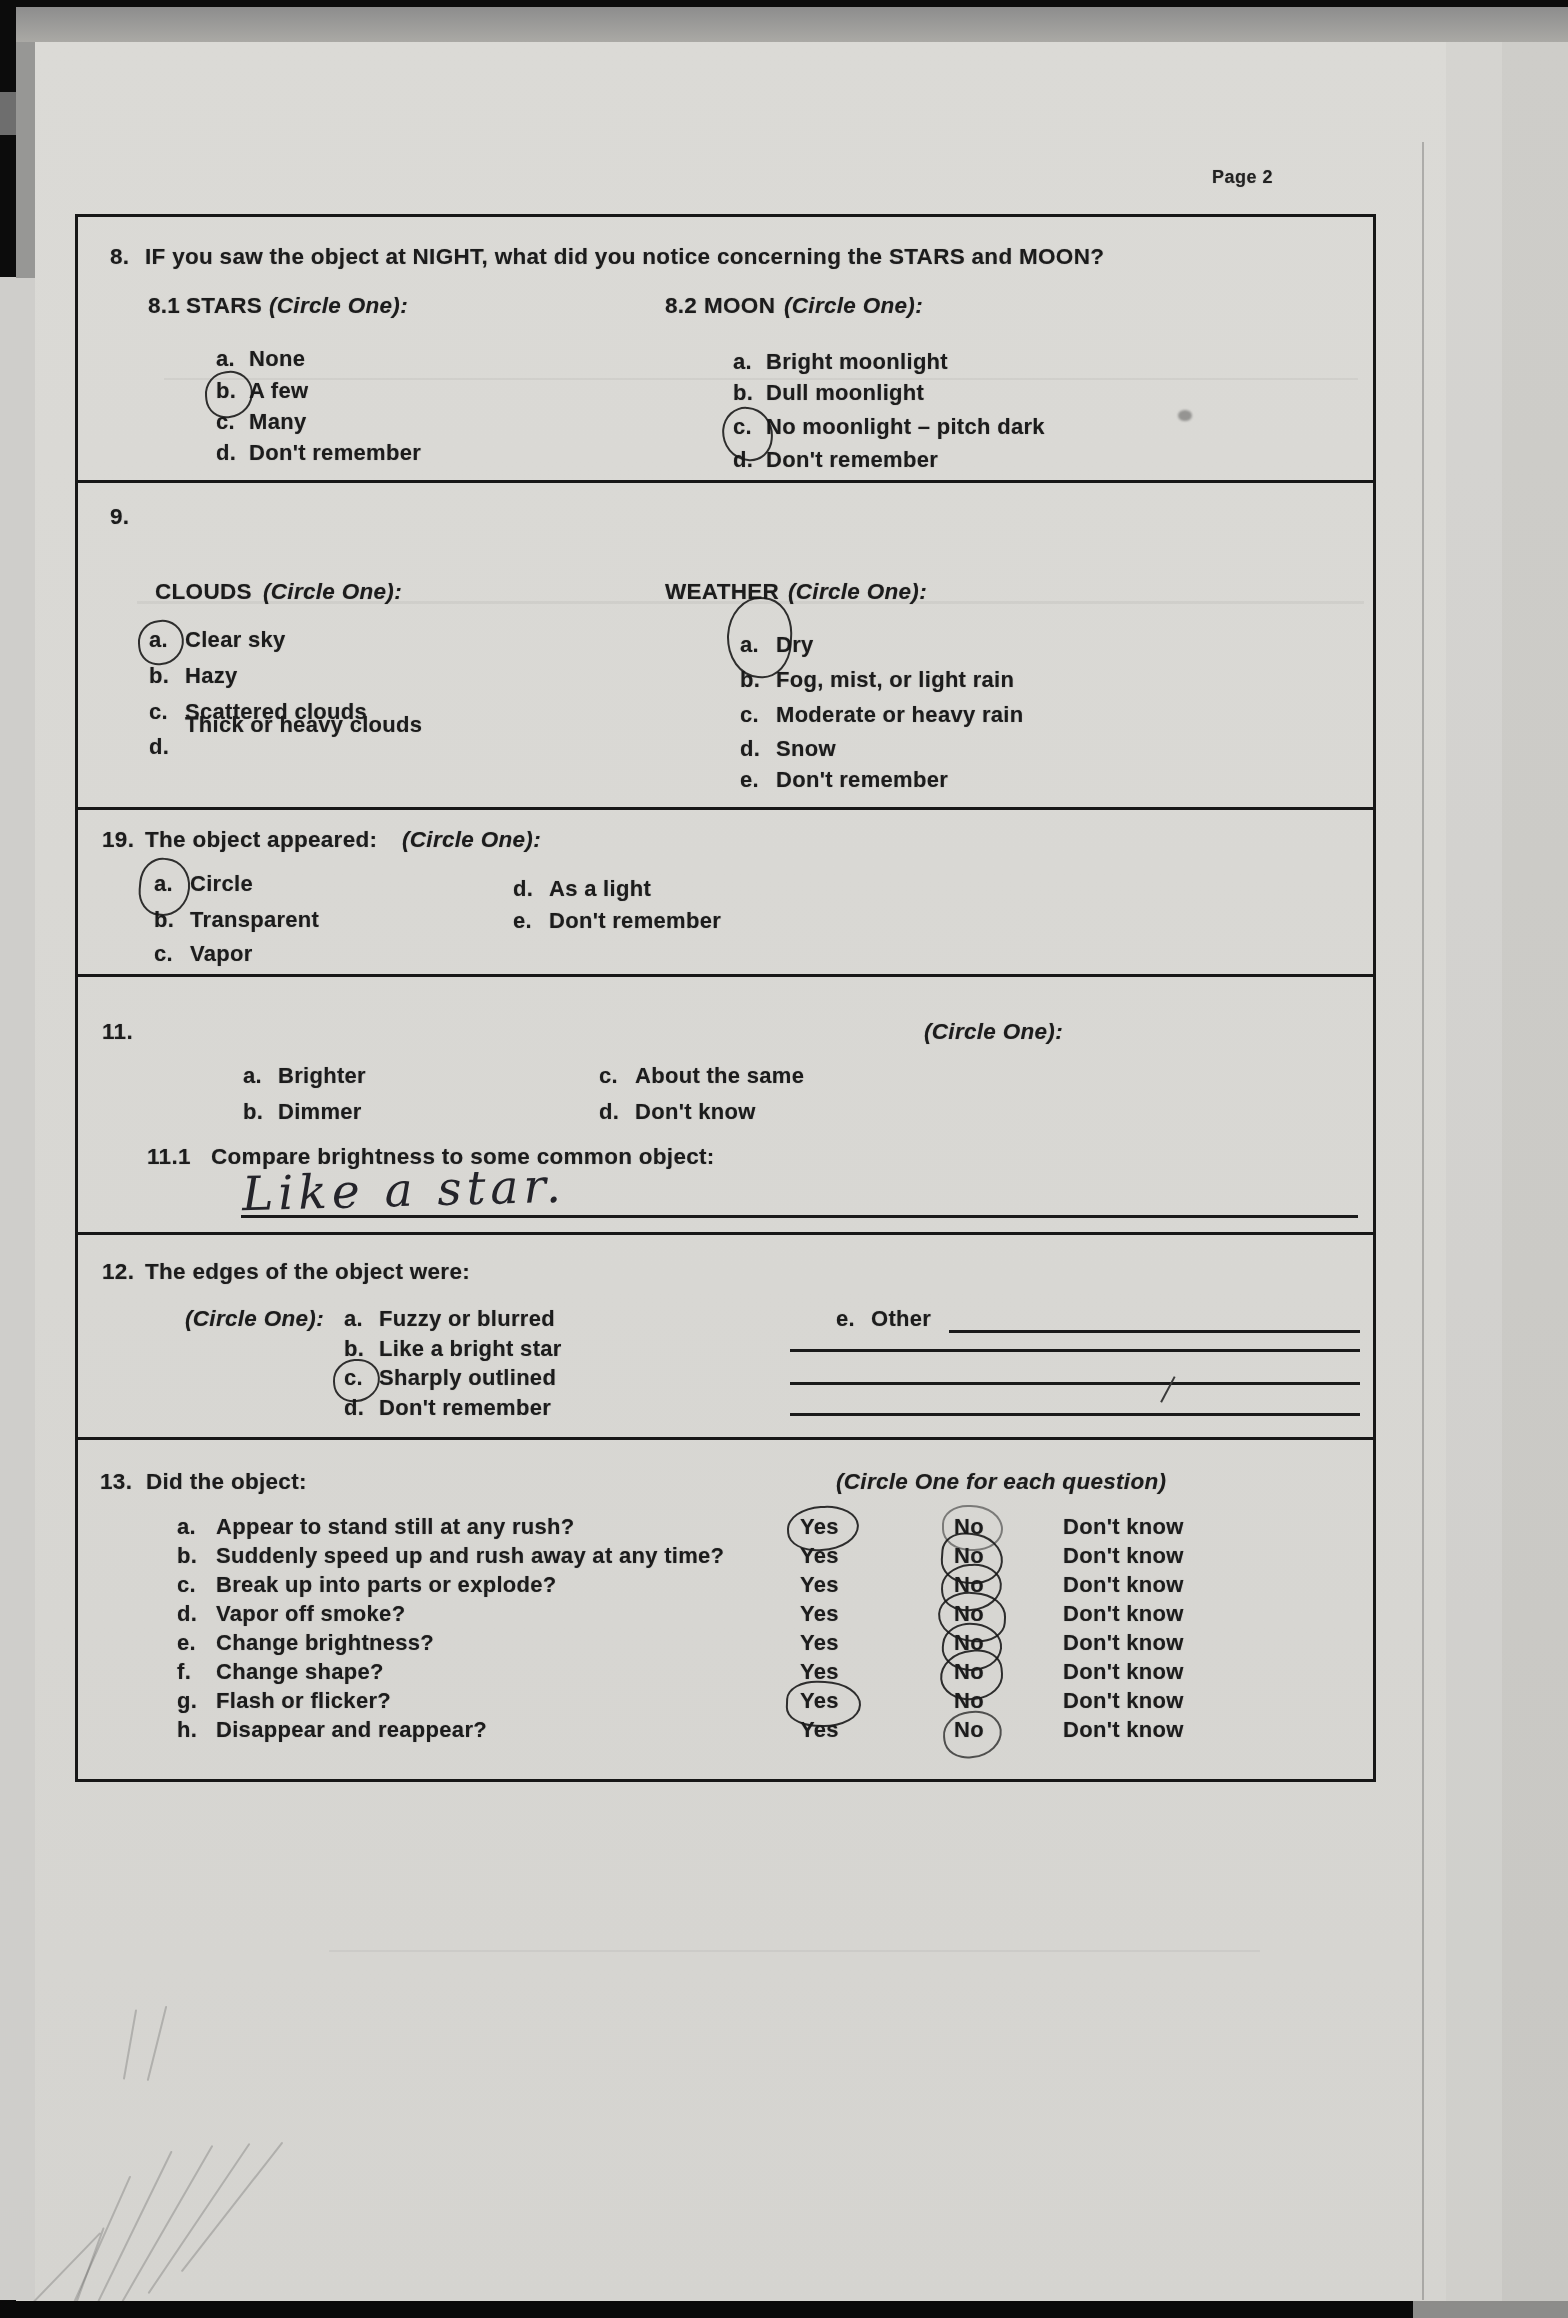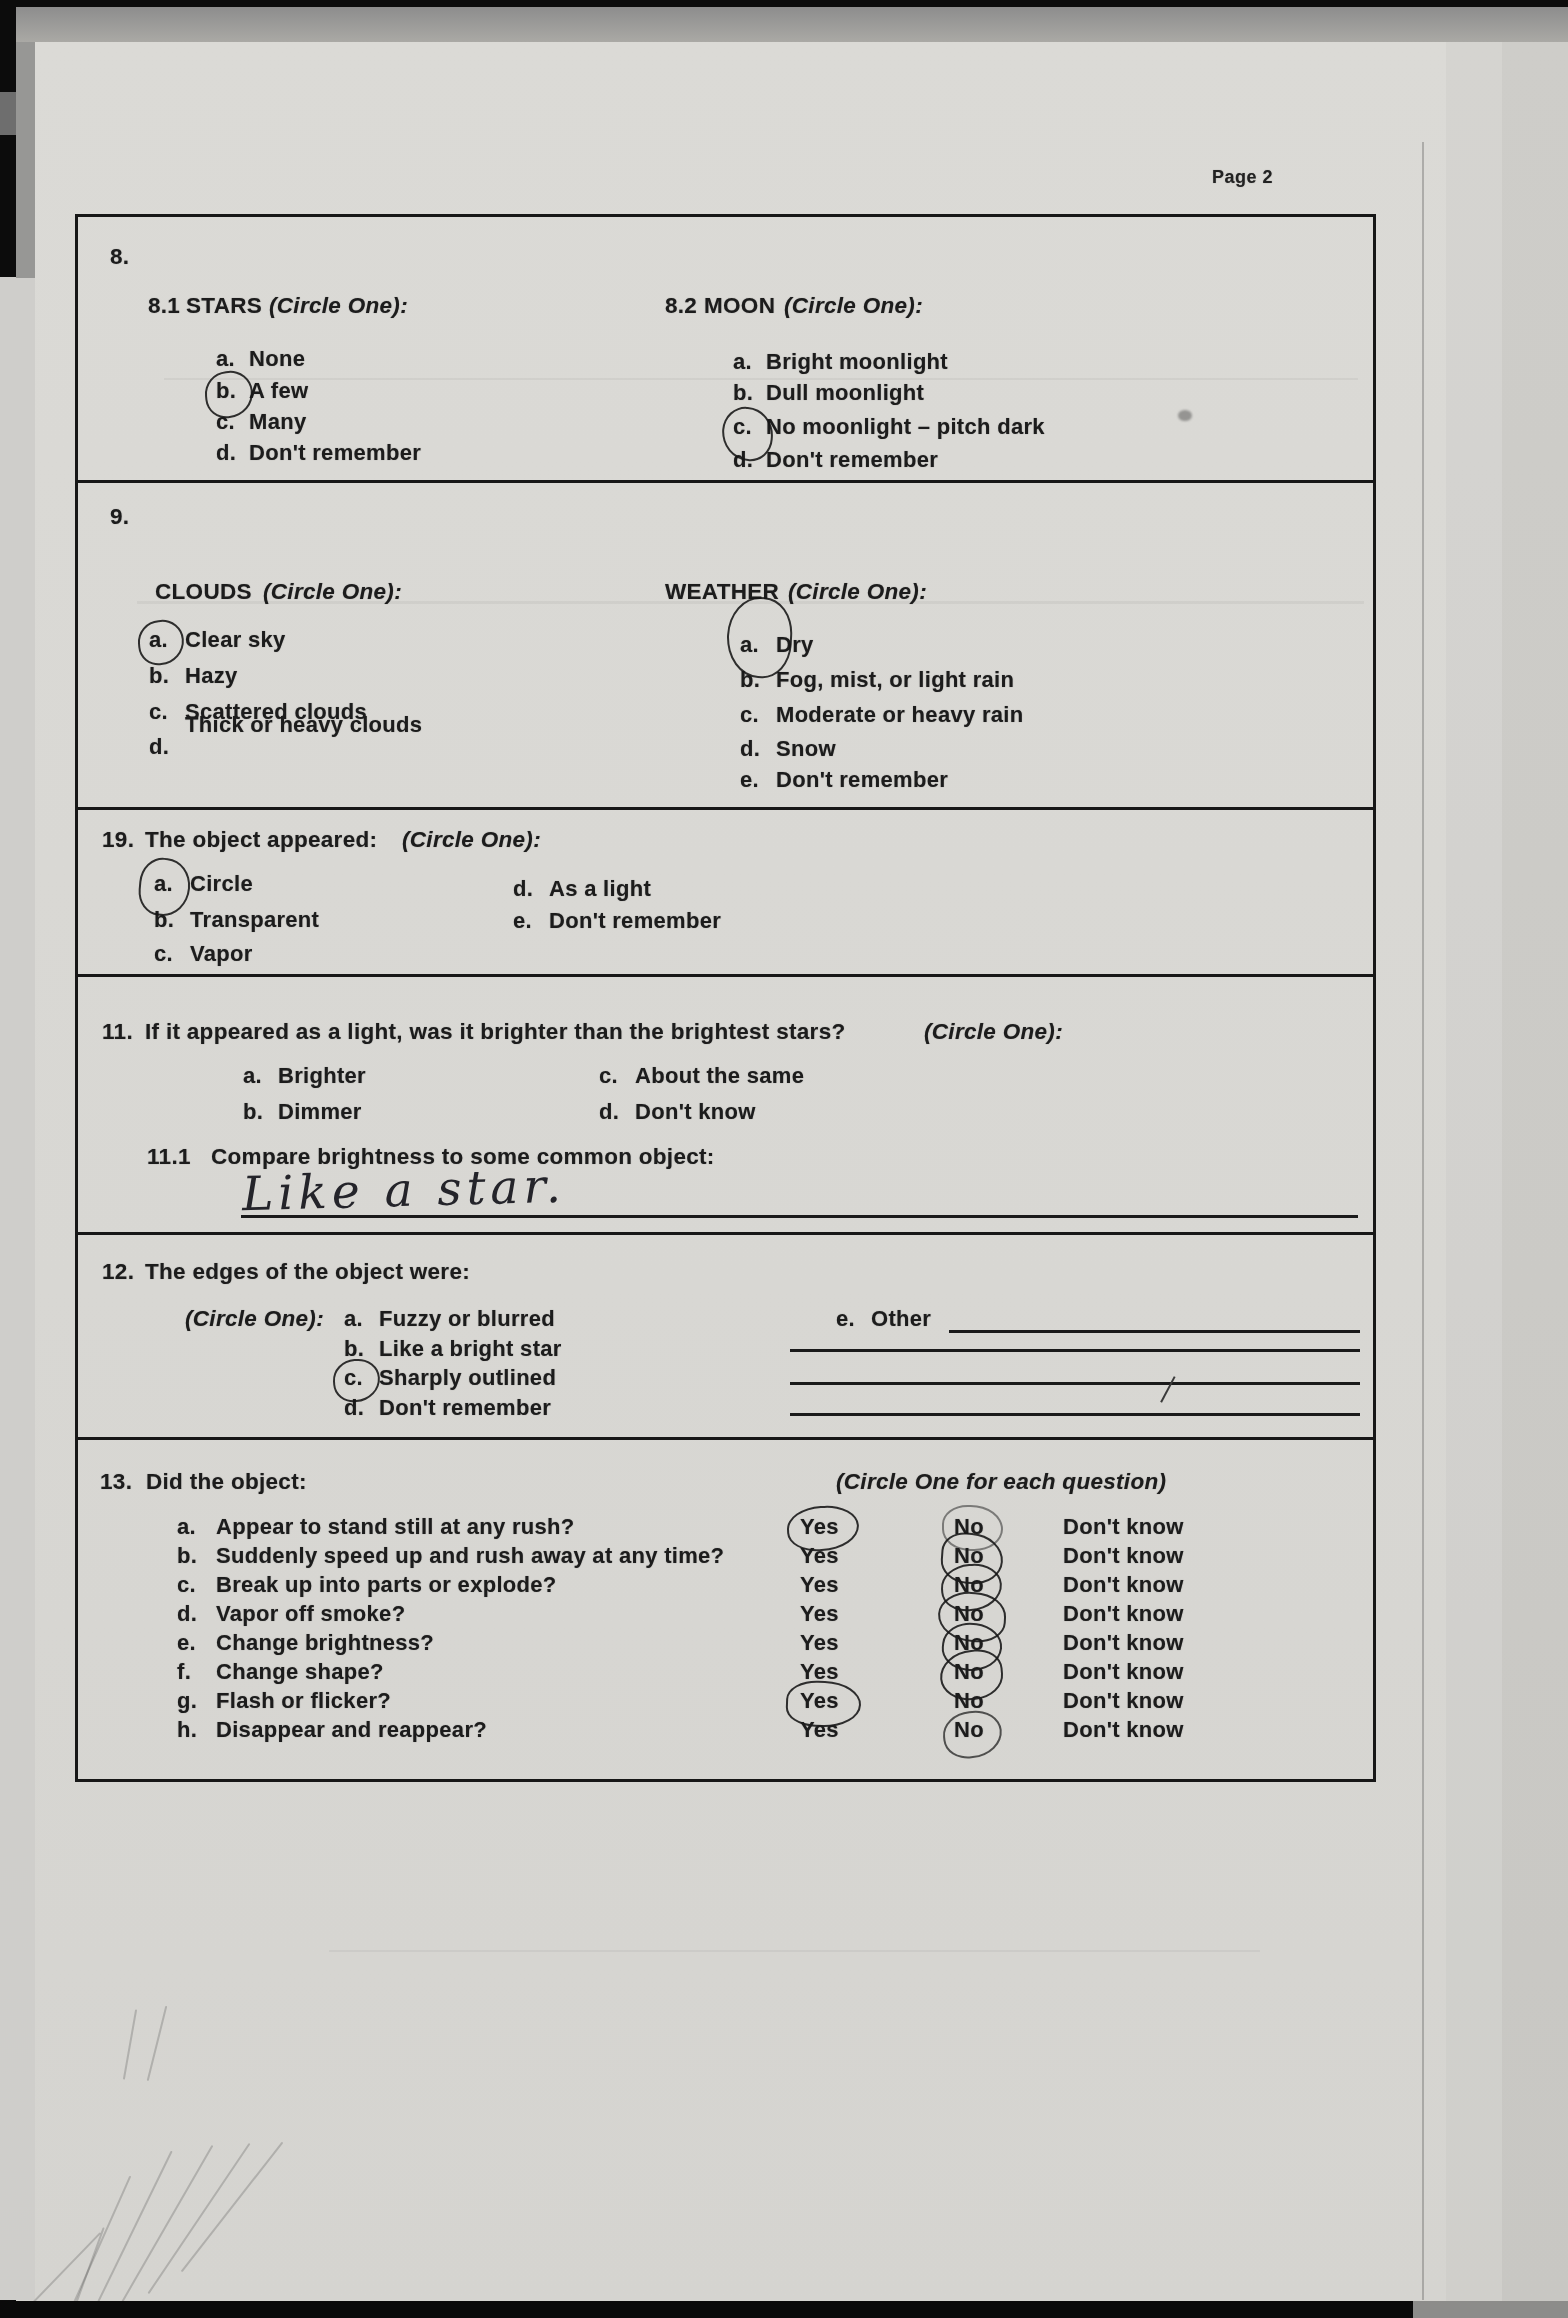--- a/index.html
+++ b/index.html
@@ -55,20 +55,21 @@
 
   <div class="formbox">
 
     <div class="div" style="top:263px"></div>
     <div class="div" style="top:590px"></div>
     <div class="div" style="top:757px"></div>
     <div class="div" style="top:1015px"></div>
     <div class="div" style="top:1220px"></div>
 
     <span class="t q" style="left:32px;top:28.5px">8.</span>
+    <span class="t q" style="left:67px;top:28.5px">IF you saw the object at NIGHT, what did you notice concerning the STARS and MOON?</span>
 
     <span class="t q" style="left:70px;top:78px">8.1</span>
     <span class="t q" style="left:108px;top:78px">STARS</span>
     <span class="t q i" style="left:191px;top:78px">(Circle One):</span>
     <span class="t q" style="left:587px;top:78px">8.2</span>
     <span class="t q" style="left:626px;top:78px">MOON</span>
     <span class="t q i" style="left:706px;top:78px">(Circle One):</span>
 
     <span class="t" style="left:138px;top:131px">a.</span>
     <span class="t" style="left:171px;top:131px">None</span>
@@ -130,21 +131,20 @@
     <span class="t" style="left:112px;top:692px">Transparent</span>
     <span class="t" style="left:76px;top:726px">c.</span>
     <span class="t" style="left:112px;top:726px">Vapor</span>
     <span class="t" style="left:435px;top:661px">d.</span>
     <span class="t" style="left:471px;top:661px">As a light</span>
     <span class="t" style="left:435px;top:693px">e.</span>
     <span class="t" style="left:471px;top:693px">Don't remember</span>
     <div class="circ" style="left:61px;top:641px;width:47px;height:54px;border-radius:48% 52% 55% 45%;transform:rotate(5deg)"></div>
 
     <span class="t q" style="left:24px;top:804px">11.</span>
-    <span class="t q" style="left:67px;top:804px">If it appeared as a light, was it brighter than the brightest stars?</span>
     <span class="t q i" style="left:846px;top:804px">(Circle One):</span>
 
     <span class="t" style="left:165px;top:848px">a.</span>
     <span class="t" style="left:200px;top:848px">Brighter</span>
     <span class="t" style="left:165px;top:884px">b.</span>
     <span class="t" style="left:200px;top:884px">Dimmer</span>
     <span class="t" style="left:521px;top:848px">c.</span>
     <span class="t" style="left:557px;top:848px">About the same</span>
     <span class="t" style="left:521px;top:884px">d.</span>
     <span class="t" style="left:557px;top:884px">Don't know</span>

